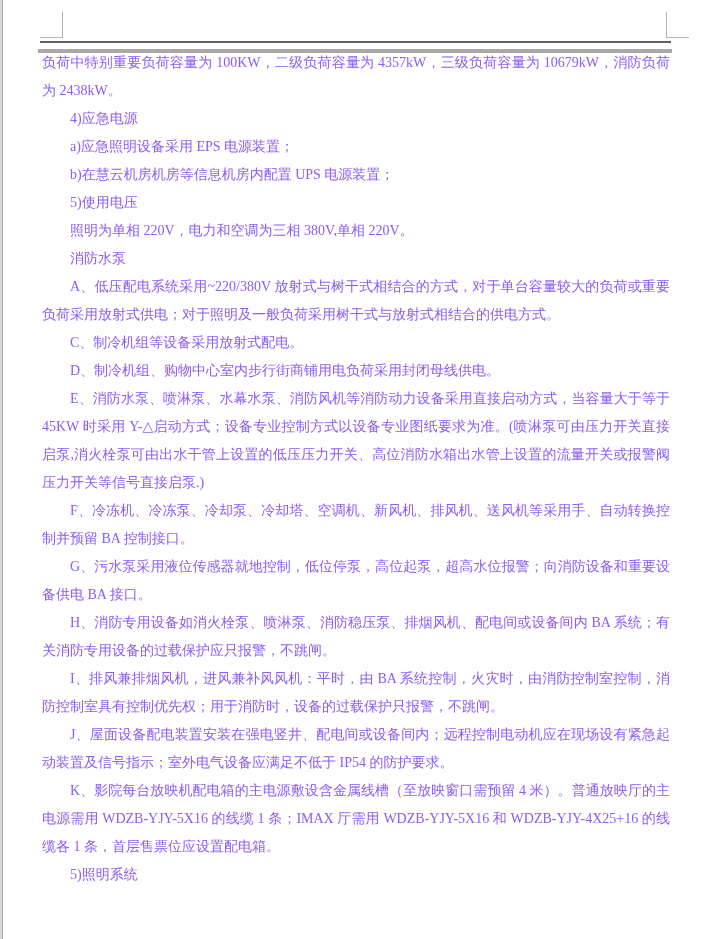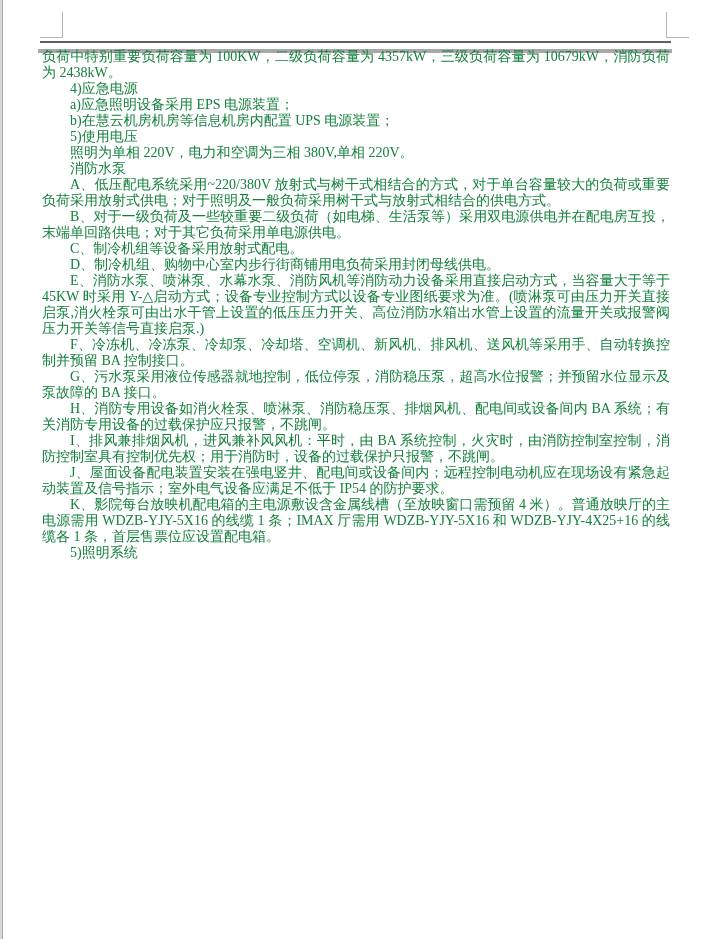--- a/index.html
+++ b/index.html
@@ -45,22 +45,22 @@
     left: 38px; top: 49px;
     width: 634px; height: 4px;
     background: var(--rule-thick, #a8a8a8);
   }
   
   .doc-body {
     position: absolute;
     left: 42px; top: 49px;
     width: 628px;
     font-size: 14px;
-    line-height: 16px;
-    color: #15803d;
+    line-height: 28px;
+    color: #8b5cf6;
     text-align: justify;
   }
   .doc-body p {
     margin: 0;
     padding: 0;
   }
   .doc-body p.indent {
     text-indent: 2em;
   }
 </style>
@@ -79,24 +79,23 @@
 
 <div class="doc-body">
     <p class="">负荷中特别重要负荷容量为 100KW，二级负荷容量为 4357kW，三级负荷容量为 10679kW，消防负荷为 2438kW。</p>
     <p class="indent">4)应急电源</p>
     <p class="indent">a)应急照明设备采用 EPS 电源装置；</p>
     <p class="indent">b)在慧云机房机房等信息机房内配置 UPS 电源装置；</p>
     <p class="indent">5)使用电压</p>
     <p class="indent">照明为单相 220V，电力和空调为三相 380V,单相 220V。</p>
     <p class="indent">消防水泵</p>
     <p class="indent">A、低压配电系统采用~220/380V 放射式与树干式相结合的方式，对于单台容量较大的负荷或重要负荷采用放射式供电；对于照明及一般负荷采用树干式与放射式相结合的供电方式。</p>
-    <p class="indent">B、对于一级负荷及一些较重要二级负荷（如电梯、生活泵等）采用双电源供电并在配电房互投，末端单回路供电；对于其它负荷采用单电源供电。</p>
     <p class="indent">C、制冷机组等设备采用放射式配电。</p>
     <p class="indent">D、制冷机组、购物中心室内步行街商铺用电负荷采用封闭母线供电。</p>
     <p class="indent">E、消防水泵、喷淋泵、水幕水泵、消防风机等消防动力设备采用直接启动方式，当容量大于等于 45KW 时采用 Y-△启动方式；设备专业控制方式以设备专业图纸要求为准。(喷淋泵可由压力开关直接启泵,消火栓泵可由出水干管上设置的低压压力开关、高位消防水箱出水管上设置的流量开关或报警阀压力开关等信号直接启泵.)</p>
     <p class="indent">F、冷冻机、冷冻泵、冷却泵、冷却塔、空调机、新风机、排风机、送风机等采用手、自动转换控制并预留 BA 控制接口。</p>
-    <p class="indent">G、污水泵采用液位传感器就地控制，低位停泵，消防稳压泵，超高水位报警；并预留水位显示及泵故障的 BA 接口。</p>
+    <p class="indent">G、污水泵采用液位传感器就地控制，低位停泵，高位起泵，超高水位报警；向消防设备和重要设备供电 BA 接口。</p>
     <p class="indent">H、消防专用设备如消火栓泵、喷淋泵、消防稳压泵、排烟风机、配电间或设备间内 BA 系统；有关消防专用设备的过载保护应只报警，不跳闸。</p>
     <p class="indent">I、排风兼排烟风机，进风兼补风风机：平时，由 BA 系统控制，火灾时，由消防控制室控制，消防控制室具有控制优先权；用于消防时，设备的过载保护只报警，不跳闸。</p>
     <p class="indent">J、屋面设备配电装置安装在强电竖井、配电间或设备间内；远程控制电动机应在现场设有紧急起动装置及信号指示；室外电气设备应满足不低于 IP54 的防护要求。</p>
     <p class="indent">K、影院每台放映机配电箱的主电源敷设含金属线槽（至放映窗口需预留 4 米）。普通放映厅的主电源需用 WDZB-YJY-5X16 的线缆 1 条；IMAX 厅需用 WDZB-YJY-5X16 和 WDZB-YJY-4X25+16 的线缆各 1 条，首层售票位应设置配电箱。</p>
     <p class="indent">5)照明系统</p>
   </div>
 
 </body></html>

